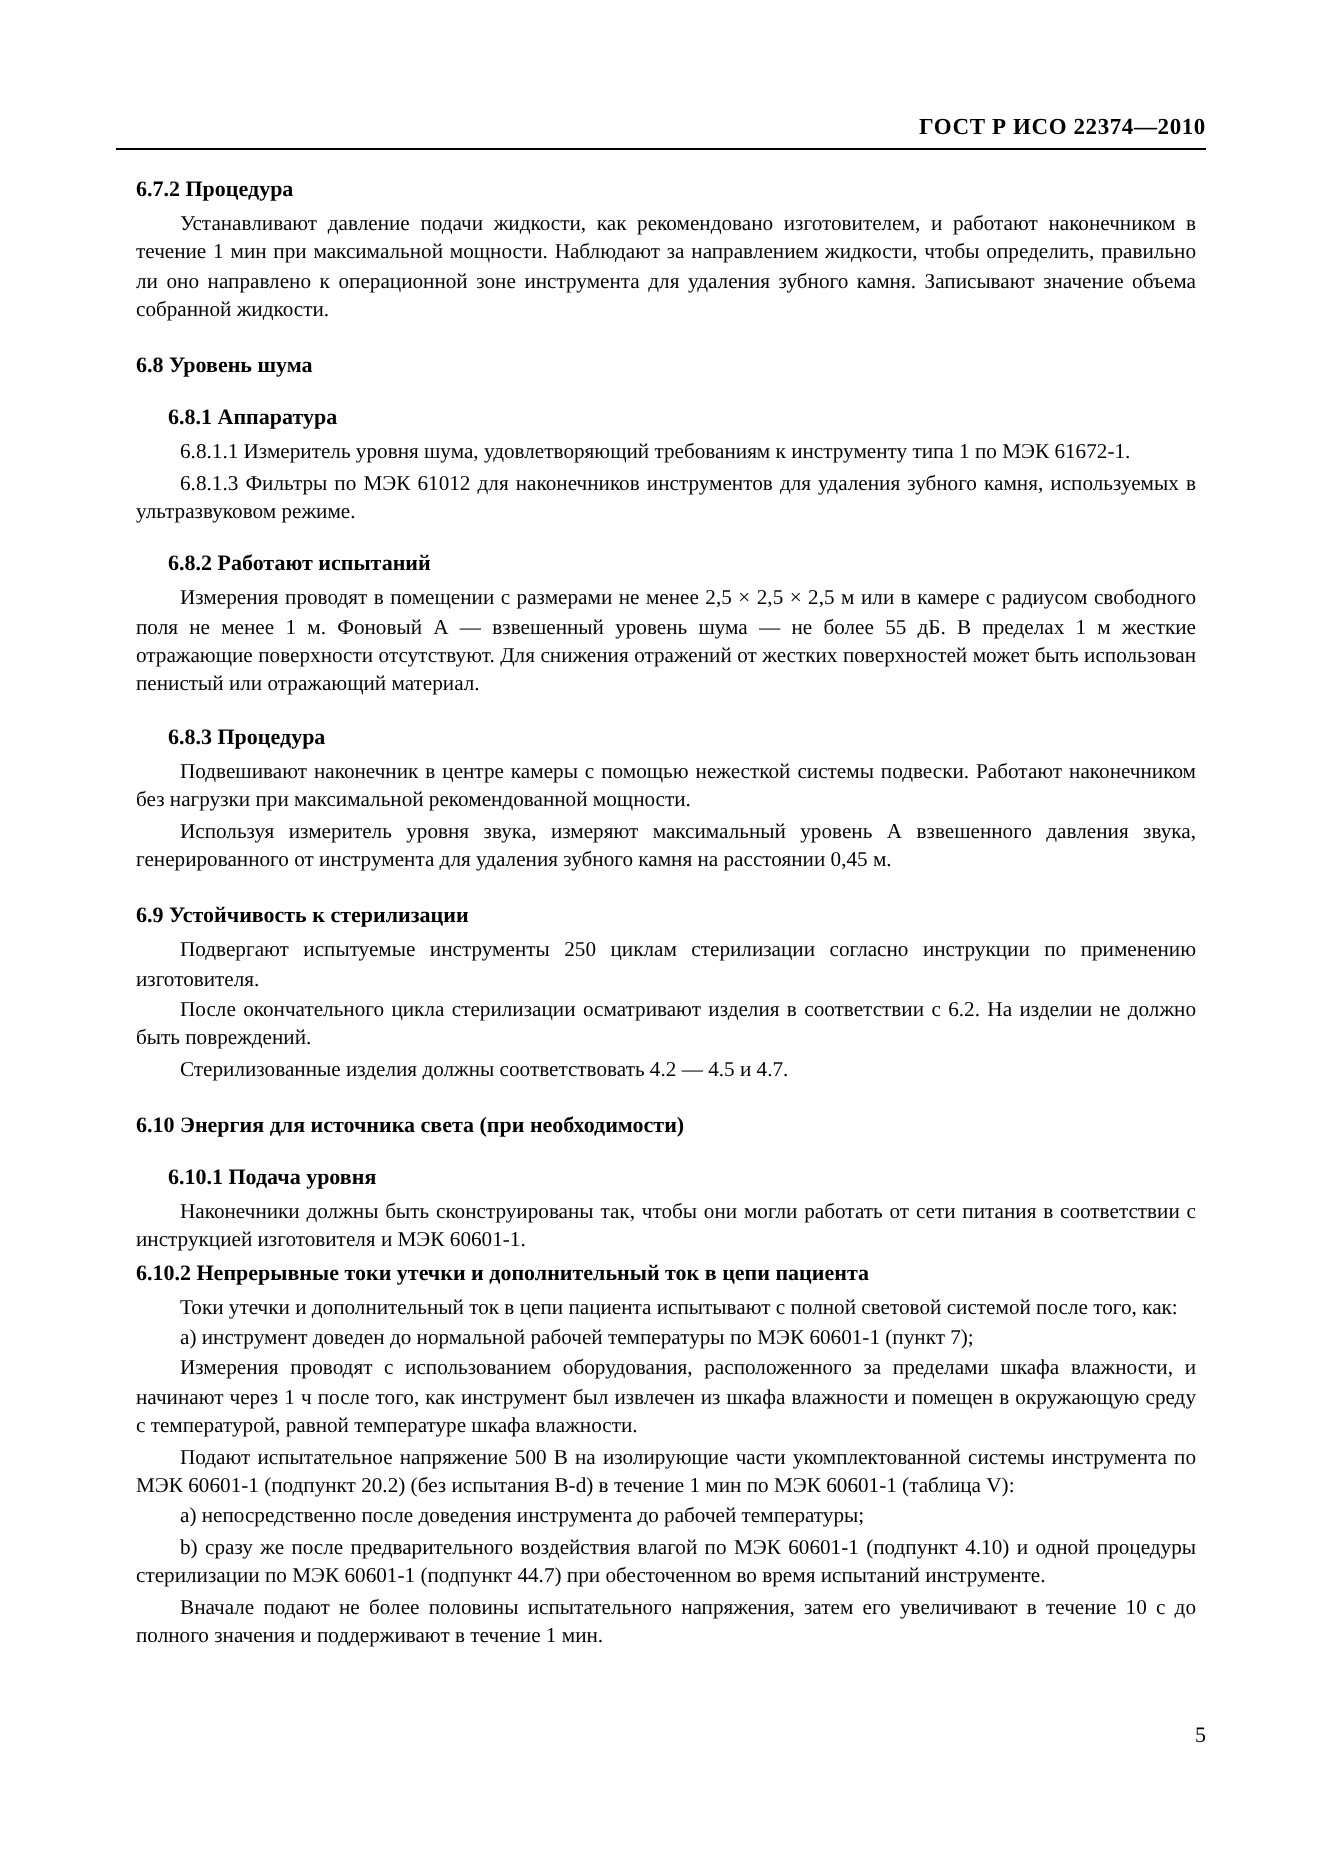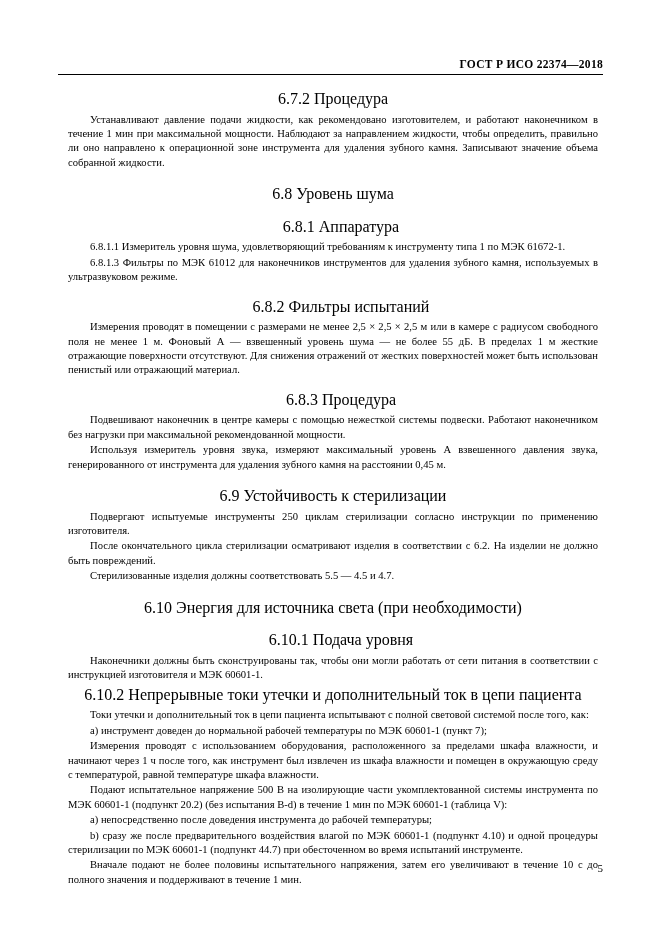--- a/index.html
+++ b/index.html
@@ -40,25 +40,24 @@
     border-bottom: 1px solid #000;
     height: 0;
   }
   .content {
     position: absolute;
     top: 88px;
     left: 68px;
     width: 530px;
   }
   .h-sec {
-    font-size: 16px;
-    font-weight: normal;
+    font-size: 11px;
+    font-weight: bold;
     margin: 0 0 3px 0;
     line-height: 1.35;
-    text-align: center;
   }
   .h-sec.spaced {
     margin-top: 11px;
     margin-left: 16px;
   }
   .h-sec.spaced-lg {
     margin-top: 13px;
   }
   p.body {
     font-size: 10.6px;
@@ -74,44 +73,44 @@
     top: 862px;
     font-size: 11px;
     font-family: "Liberation Serif", serif;
   }
 </style>
 </head>
 <body>
 
 <div class="page">
 
-  <div class="header">ГОСТ Р ИСО 22374—2018</div>
+  <div class="header">ГОСТ Р ИСО 22374—2010</div>
   <div class="header-rule"></div>
 
   <div class="content">
 
     <div class="h-sec">6.7.2  Процедура</div>
     <p class="body">Устанавливают давление подачи жидкости, как рекомендовано изготовителем, и работают наконечником в течение 1 мин при максимальной мощности. Наблюдают за направлением жидкости, чтобы определить, правильно ли оно направлено к операционной зоне инструмента для удаления зубного камня. Записывают значение объема собранной жидкости.</p>
 
     <div class="h-sec spaced-lg">6.8  Уровень шума</div>
     <div class="h-sec spaced">6.8.1  Аппаратура</div>
     <p class="body">6.8.1.1  Измеритель уровня шума, удовлетворяющий требованиям к инструменту типа 1 по МЭК 61672-1.</p>
     <p class="body">6.8.1.3  Фильтры по МЭК 61012 для наконечников инструментов для удаления зубного камня, используемых в ультразвуковом режиме.</p>
 
-    <div class="h-sec spaced">6.8.2  Фильтры испытаний</div>
+    <div class="h-sec spaced">6.8.2  Работают испытаний</div>
     <p class="body">Измерения проводят в помещении с размерами не менее 2,5 × 2,5 × 2,5 м или в камере с радиусом свободного поля не менее 1 м. Фоновый А — взвешенный уровень шума — не более 55 дБ. В пределах 1 м жесткие отражающие поверхности отсутствуют. Для снижения отражений от жестких поверхностей может быть использован пенистый или отражающий материал.</p>
 
     <div class="h-sec spaced">6.8.3  Процедура</div>
     <p class="body">Подвешивают наконечник в центре камеры с помощью нежесткой системы подвески. Работают наконечником без нагрузки при максимальной рекомендованной мощности.</p>
     <p class="body">Используя измеритель уровня звука, измеряют максимальный уровень А взвешенного давления звука, генерированного от инструмента для удаления зубного камня на расстоянии 0,45 м.</p>
 
     <div class="h-sec spaced-lg">6.9  Устойчивость к стерилизации</div>
     <p class="body">Подвергают испытуемые инструменты 250 циклам стерилизации согласно инструкции по применению изготовителя.</p>
     <p class="body">После окончательного цикла стерилизации осматривают изделия в соответствии с 6.2. На изделии не должно быть повреждений.</p>
-    <p class="body">Стерилизованные изделия должны соответствовать 5.5 — 4.5 и 4.7.</p>
+    <p class="body">Стерилизованные изделия должны соответствовать 4.2 — 4.5 и 4.7.</p>
 
     <div class="h-sec spaced-lg">6.10  Энергия для источника света (при необходимости)</div>
     <div class="h-sec spaced">6.10.1  Подача уровня</div>
     <p class="body">Наконечники должны быть сконструированы так, чтобы они могли работать от сети питания в соответствии с инструкцией изготовителя и МЭК 60601-1.</p>
 
     <div class="h-sec">6.10.2  Непрерывные токи утечки и дополнительный ток в цепи пациента</div>
     <p class="body">Токи утечки и дополнительный ток в цепи пациента испытывают с полной световой системой после того, как:</p>
     <p class="body">a) инструмент доведен до нормальной рабочей температуры по МЭК 60601-1 (пункт 7);</p>
     <p class="body">Измерения проводят с использованием оборудования, расположенного за пределами шкафа влажности, и начинают через 1 ч после того, как инструмент был извлечен из шкафа влажности и помещен в окружающую среду с температурой, равной температуре шкафа влажности.</p>
 

